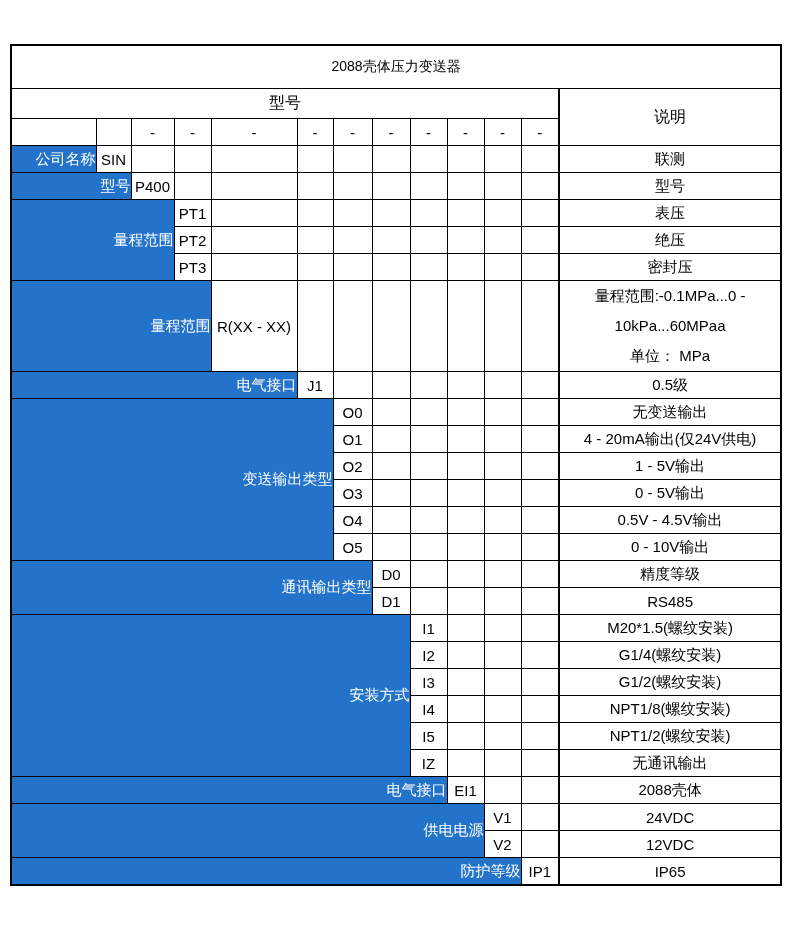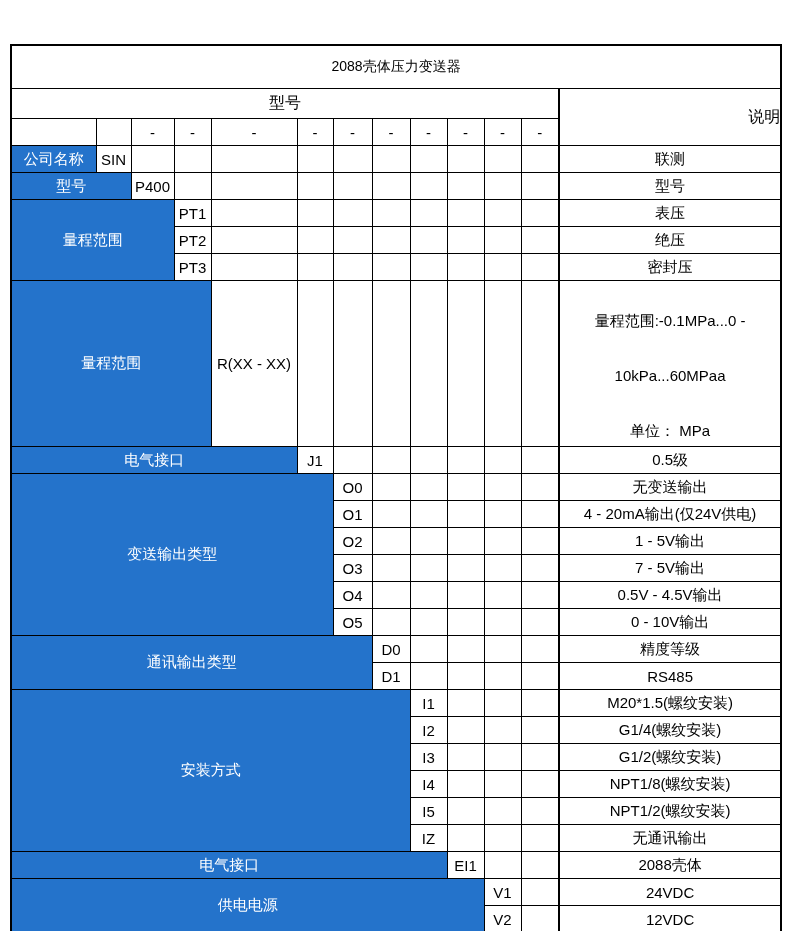--- a/index.html
+++ b/index.html
@@ -30,30 +30,30 @@
     background:#ffffff;
   }
   tr.r-title td{height:42px;font-size:14px;}
   tr.r-head td{height:29px;font-size:16px;}
   tr.r-dash td{height:26px;}
   tr.r-std td{height:26px;}
   tr.r-tall td{height:87px;}
   td.blue{
     background:#2473CB;
     color:#ffffff;
+    text-align:right;
   }
   td.desc{
     border-left:2px solid #000000;
   }
   td.desc-hdr{
     border-left:2px solid #000000;
     font-size:16px;
-    text-align:right;
-  }
-  .mline{line-height:30px;white-space:nowrap;margin-top:25px;}
+  }
+  .mline{line-height:30px;white-space:nowrap;}
 </style>
 </head>
 <body>
 
 <table class="spec">
   <colgroup>
     <col style="width:85px">
       <col style="width:35px">
       <col style="width:43px">
     <col style="width:37px">
@@ -219,21 +219,21 @@
     <td></td>
     <td class="desc">1 - 5V输出</td>
   </tr>
   <tr class="r-std">
     <td>O3</td>
     <td></td>
         <td></td>
     <td></td>
         <td></td>
     <td></td>
-    <td class="desc">7 - 5V输出</td>
+    <td class="desc">0 - 5V输出</td>
   </tr>
   <tr class="r-std">
     <td>O4</td>
     <td></td>
         <td></td>
     <td></td>
         <td></td>
     <td></td>
     <td class="desc">0.5V - 4.5V输出</td>
   </tr>

